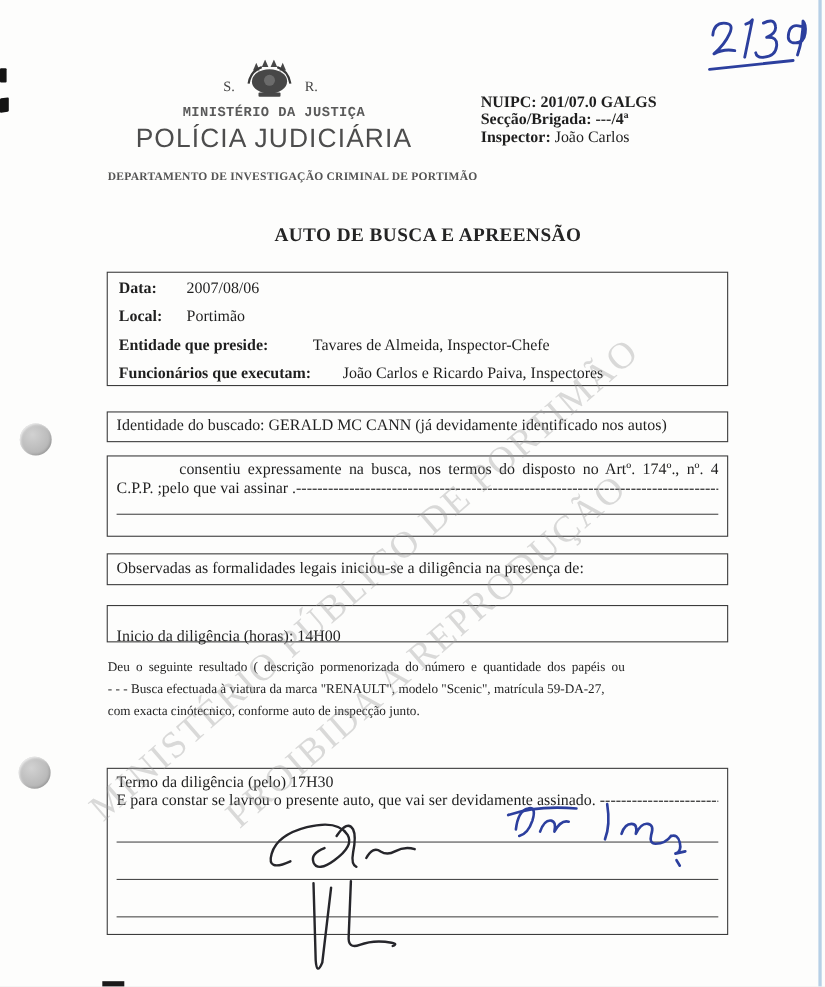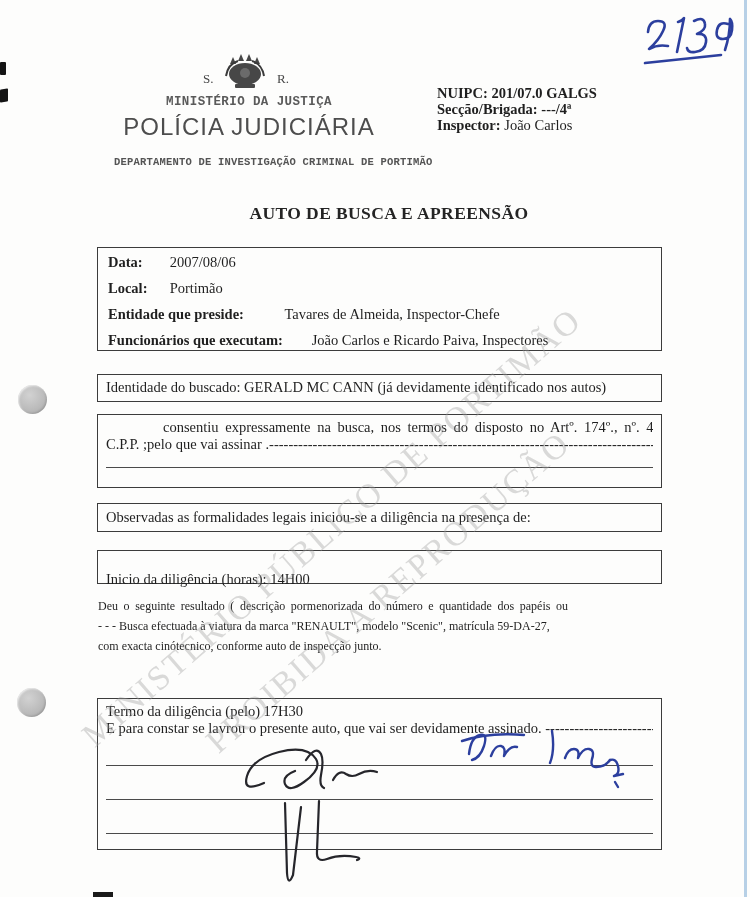--- a/index.html
+++ b/index.html
@@ -27,22 +27,22 @@
   
   .sr-s{position:absolute;left:203px;top:71px;font-size:13px;color:#474747;}
   .sr-r{position:absolute;left:277px;top:71px;font-size:13px;color:#474747;}
   .crest{position:absolute;left:220px;top:54px;width:50px;height:38px;}
   .ministry{position:absolute;left:139px;top:95px;width:220px;text-align:center;
     font-family:Liberation Mono, monospace;font-size:12.5px;font-weight:700;
     color:#5a5a5a;letter-spacing:.4px;}
   .agency{position:absolute;left:114px;top:113px;width:270px;text-align:center;
     font-family:"Liberation Sans",sans-serif;font-size:24px;font-weight:400;
     color:#4d4d4d;letter-spacing:1px;}
-  .department{position:absolute;left:114px;top:156px;
-    font-family:Liberation Mono, monospace;font-size:10.5px;font-weight:700;
+  .department{position:absolute;left:98px;top:156px;
+    font-family:Liberation Serif, serif;font-size:10.5px;font-weight:700;
     color:#545454;letter-spacing:.2px;}
   .case-block{position:absolute;left:437px;top:85px;font-size:14.5px;line-height:16px;}
   .case-block .lbl{font-weight:700;}
   .case-block .val{font-weight:700;}
   .case-block .val.normal{font-weight:400;}
 
   
   .doc-title{position:absolute;left:0;top:203px;width:778px;text-align:center;
     font-size:17.5px;font-weight:700;letter-spacing:.4px;color:#242424;}
 

